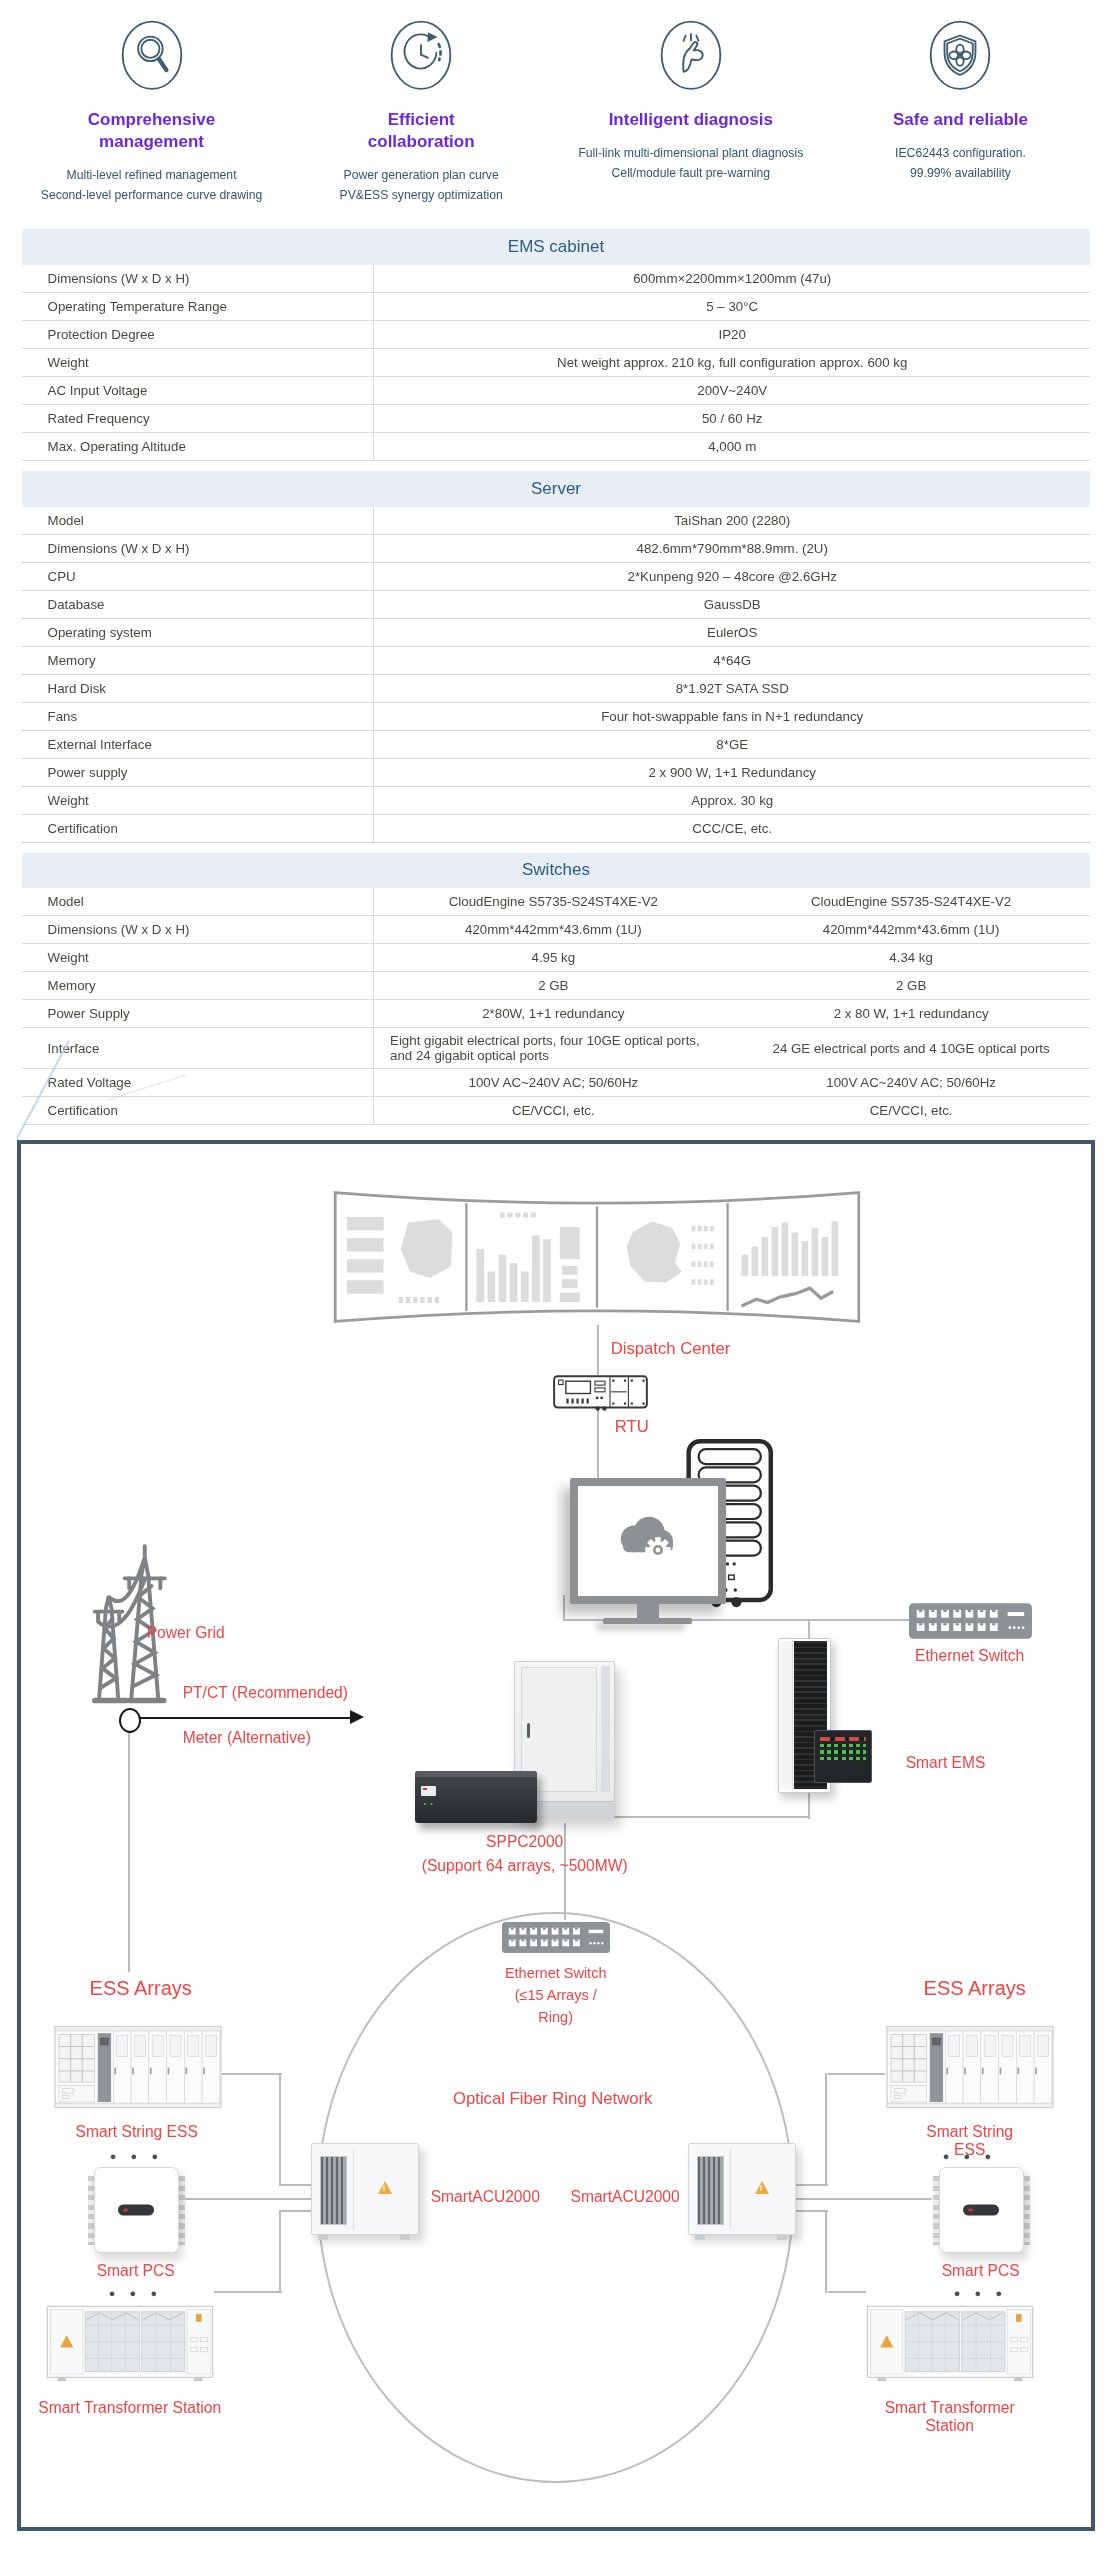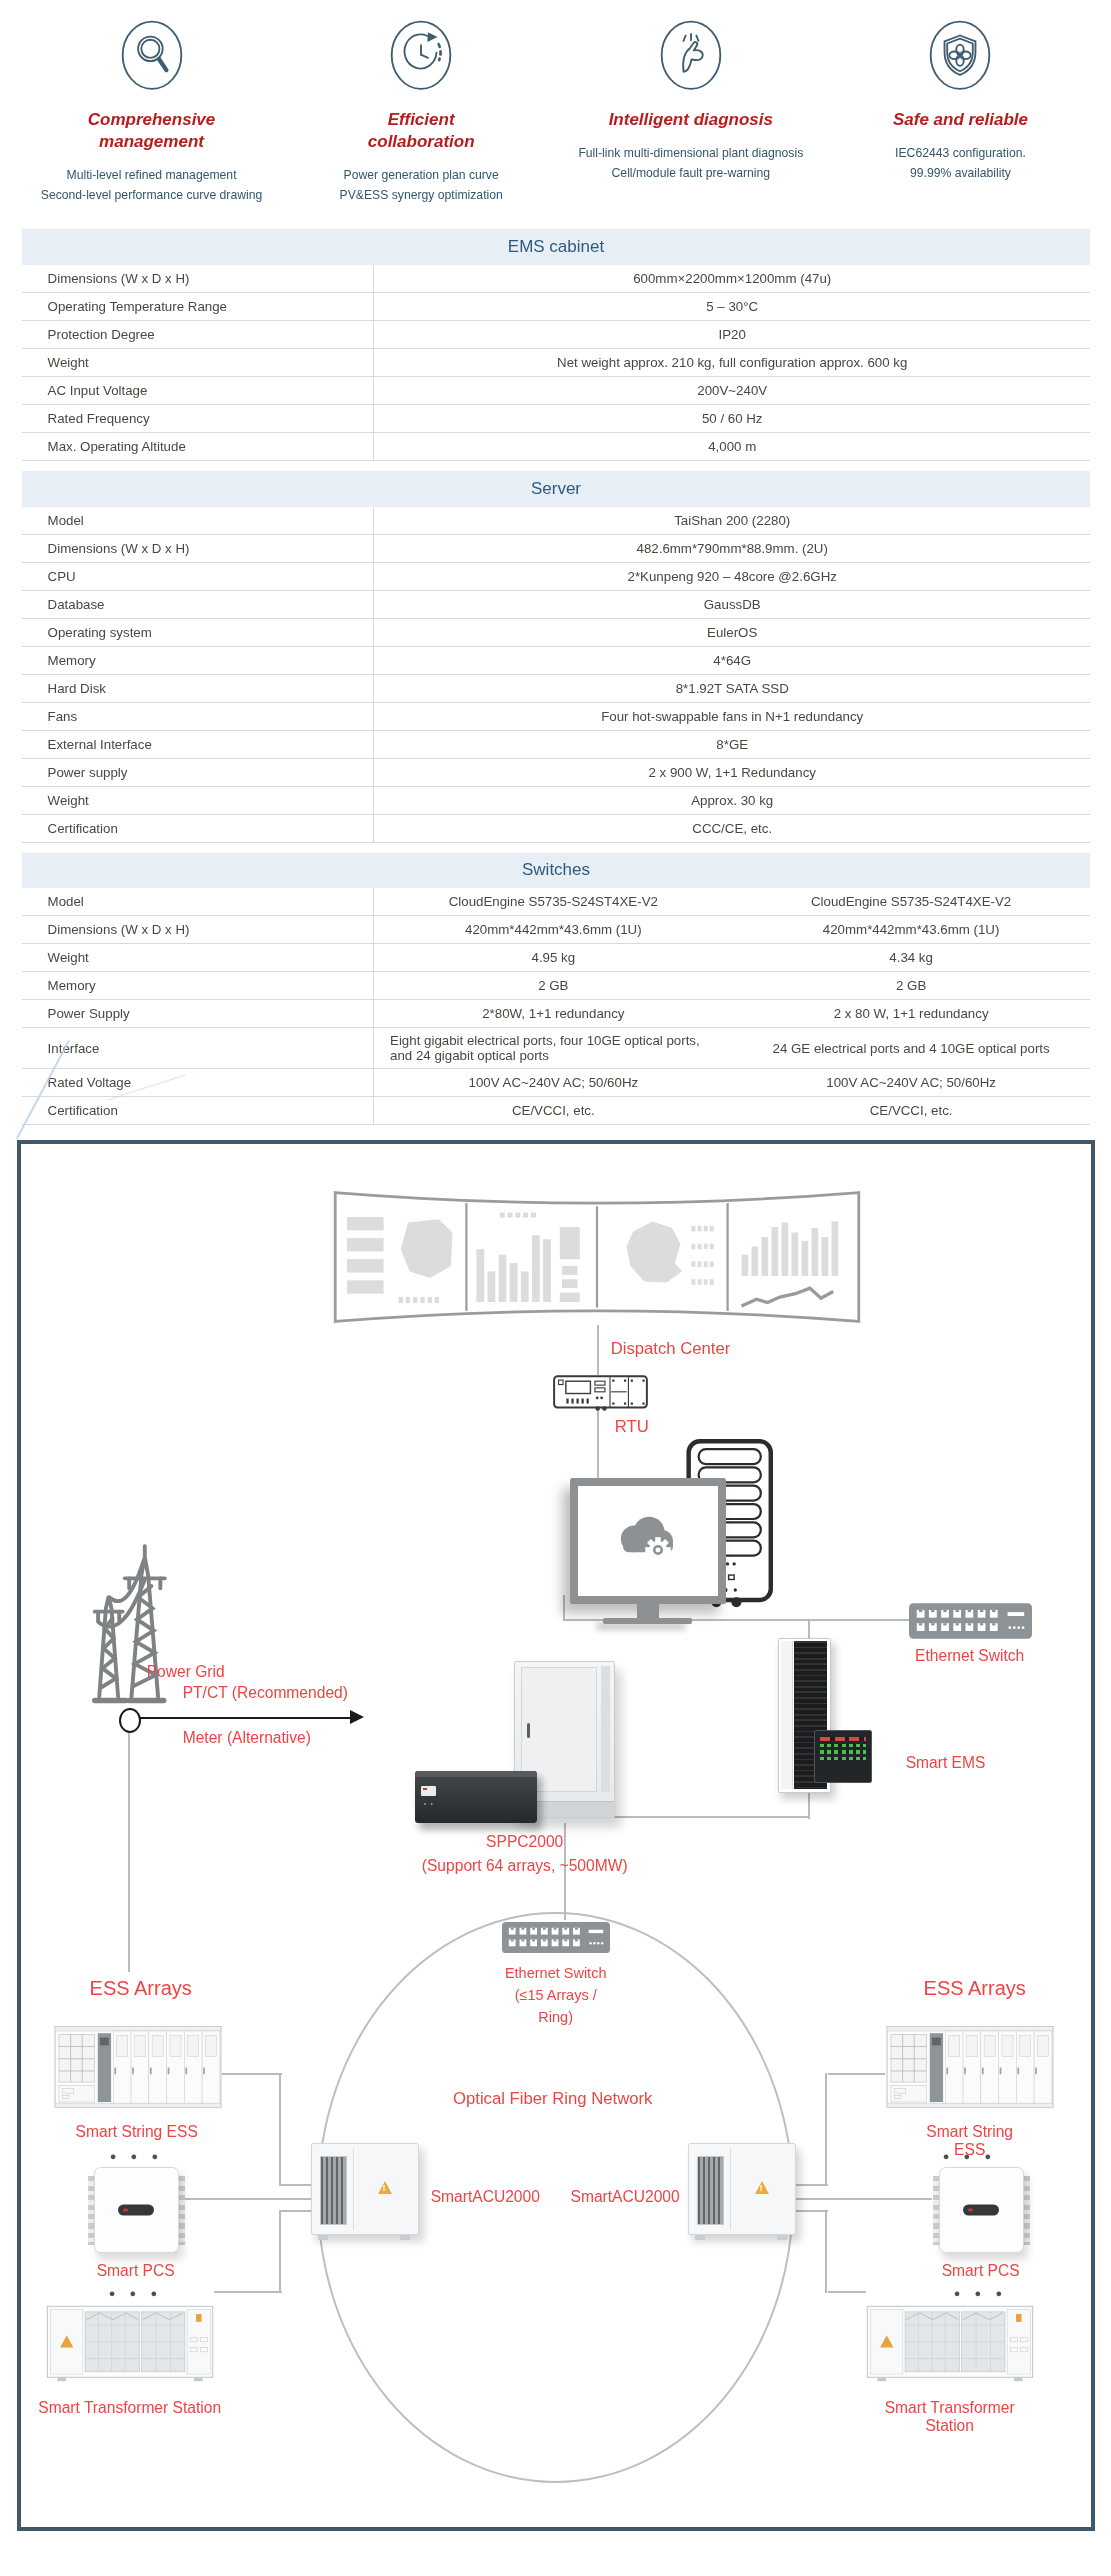--- a/index.html
+++ b/index.html
@@ -3,21 +3,21 @@
 <meta charset="utf-8">
 <style>
   html,body{margin:0;padding:0;background:#fff;}
   body{width:1112px;font-family:"Liberation Sans",sans-serif;color:#4b4e44;}
   .page{width:1112px;position:relative;}
 
   
   .features{display:flex;padding:19px 16.7px 0;}
   .feature{flex:1;text-align:center;}
   .fic{display:block;margin:0 auto;width:64px;height:73px;stroke:#3f5c70;fill:none;stroke-width:3.5;stroke-linecap:round;stroke-linejoin:round;}
-  .f-title{margin:16.7px auto 0;max-width:167px;font-size:17px;font-weight:bold;color:#b91c1c;line-height:22px;font-style:italic;}
+  .f-title{margin:16.7px auto 0;max-width:167px;font-size:17px;font-weight:bold;color:#6d28d9;line-height:22px;}
   .f-sub{margin-top:12.2px;font-size:12.2px;color:#33566e;line-height:20px;}
 
   
   .spec{margin:24.5px 22px 0;position:relative;}
   .tsection{margin-top:10px;}
   .t-head{background:#e7eef6;color:#2d5b7e;font-size:17px;text-align:center;padding:7.8px 0;}
   .t-row{display:flex;border-bottom:0.6px solid #d9d9d9;min-height:27px;align-items:stretch;font-size:13.3px;color:#47493f;}
   .t-label{width:33%;padding-left:25.6px;border-right:0.6px solid #d9d9d9;display:flex;align-items:center;box-sizing:border-box;}
   .t-val{flex:1;display:flex;align-items:center;justify-content:center;padding:5px 15.6px;box-sizing:border-box;}
   .deco{position:absolute;background:#b5d0ee;opacity:.8;}
@@ -519,21 +519,21 @@
           <line x1="74" y1="156" x2="74" y2="172"></line>
         <path d="M56,130 C80,152 100,120 118,64"></path>
         <path d="M36,174 C72,205 100,150 120,98"></path>
       </g>
       <g stroke="#7e8285" stroke-width="10" stroke-linecap="round">
           <line x1="30" y1="316" x2="86" y2="316"></line>
           <line x1="92" y1="316" x2="154" y2="316"></line>
         </g>
     </svg>
     <div class="ln" style="left:107px;top:578px;width:2.8px;height:250px;"></div>
-    <div class="lbl" style="left:126px;top:519px;">Power Grid</div>
+    <div class="lbl" style="left:126px;top:480px;">Power Grid</div>
 
     <div class="abs" style="left:98px;top:564px;width:18px;height:21px;border:2.8px solid #1a1a1a;border-radius:50%;background:#fff;z-index:2;"></div>
     <div class="abs" style="left:119px;top:573px;width:212px;height:2.2px;background:#1a1a1a;z-index:2;"></div>
     <div class="abs" style="left:329px;top:566px;width:0;height:0;border-top:7.8px solid transparent;border-bottom:7.8px solid transparent;border-left:14.5px solid #1a1a1a;z-index:2;"></div>
     <div class="lbl" style="left:162px;top:540px;">PT/CT (Recommended)</div>
     <div class="lbl" style="left:162px;top:585px;">Meter (Alternative)</div>
 
     <div class="dev cab" style="left:493px;top:517px;position:absolute;">
       <div class="doorp"></div>
       <div class="hdl"></div>

